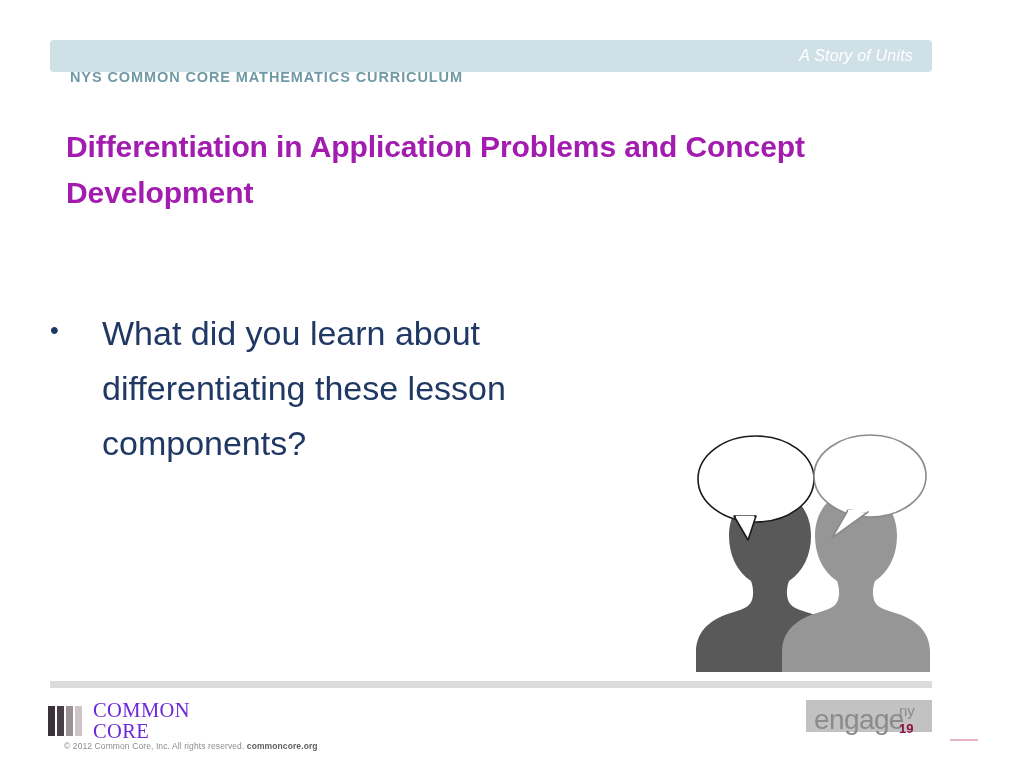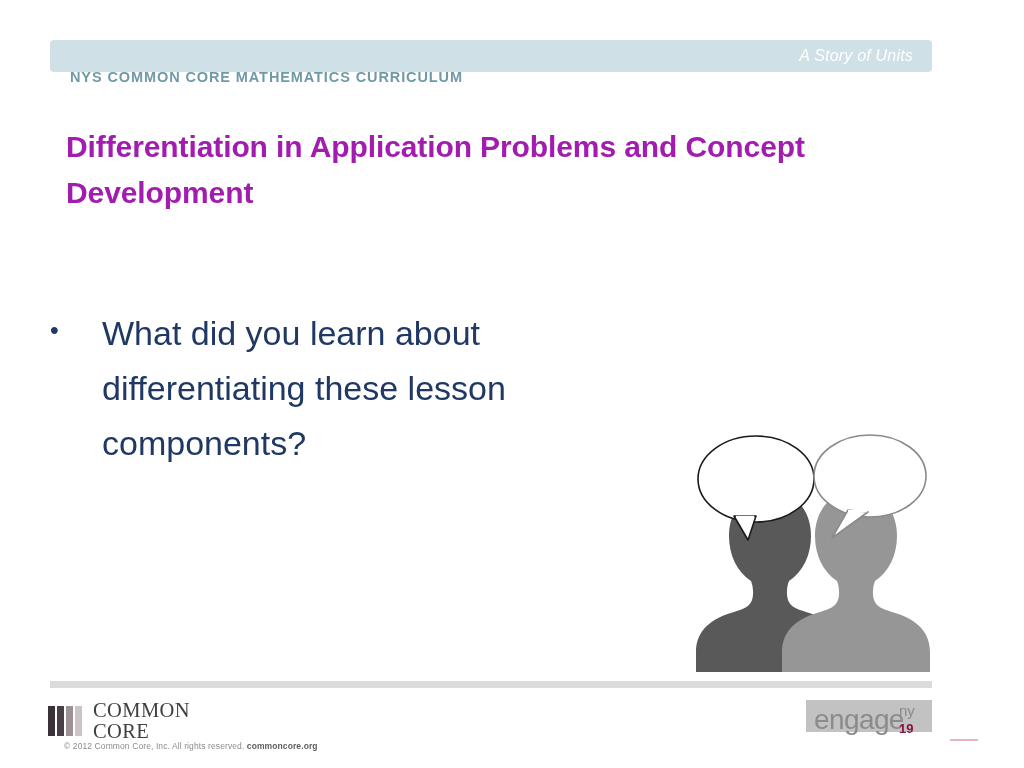--- a/index.html
+++ b/index.html
@@ -130,21 +130,21 @@
     height: 30px;
     margin-right: 9px;
   }
   .cc-bar { width: 7px; height: 30px; margin-right: 2px; }
   .cc-bar.b1 { background: #3b3138; }
   .cc-bar.b2 { background: #4a3f46; }
   .cc-bar.b3 { background: #9e9298; }
   .cc-bar.b4 { background: #cdc4c8; }
   .cc-words {
     font-family: "Liberation Serif", serif;
-    color: #404040;
+    color: #6d28d9;
     line-height: 1.02;
   }
   .cc-words div { font-size: 20.5px; letter-spacing: 0.4px; }
 
   .copyright {
     position: absolute;
     left: 48px;
     top: 741px;
     font-size: 8.5px;
     color: #8d8d8d;

